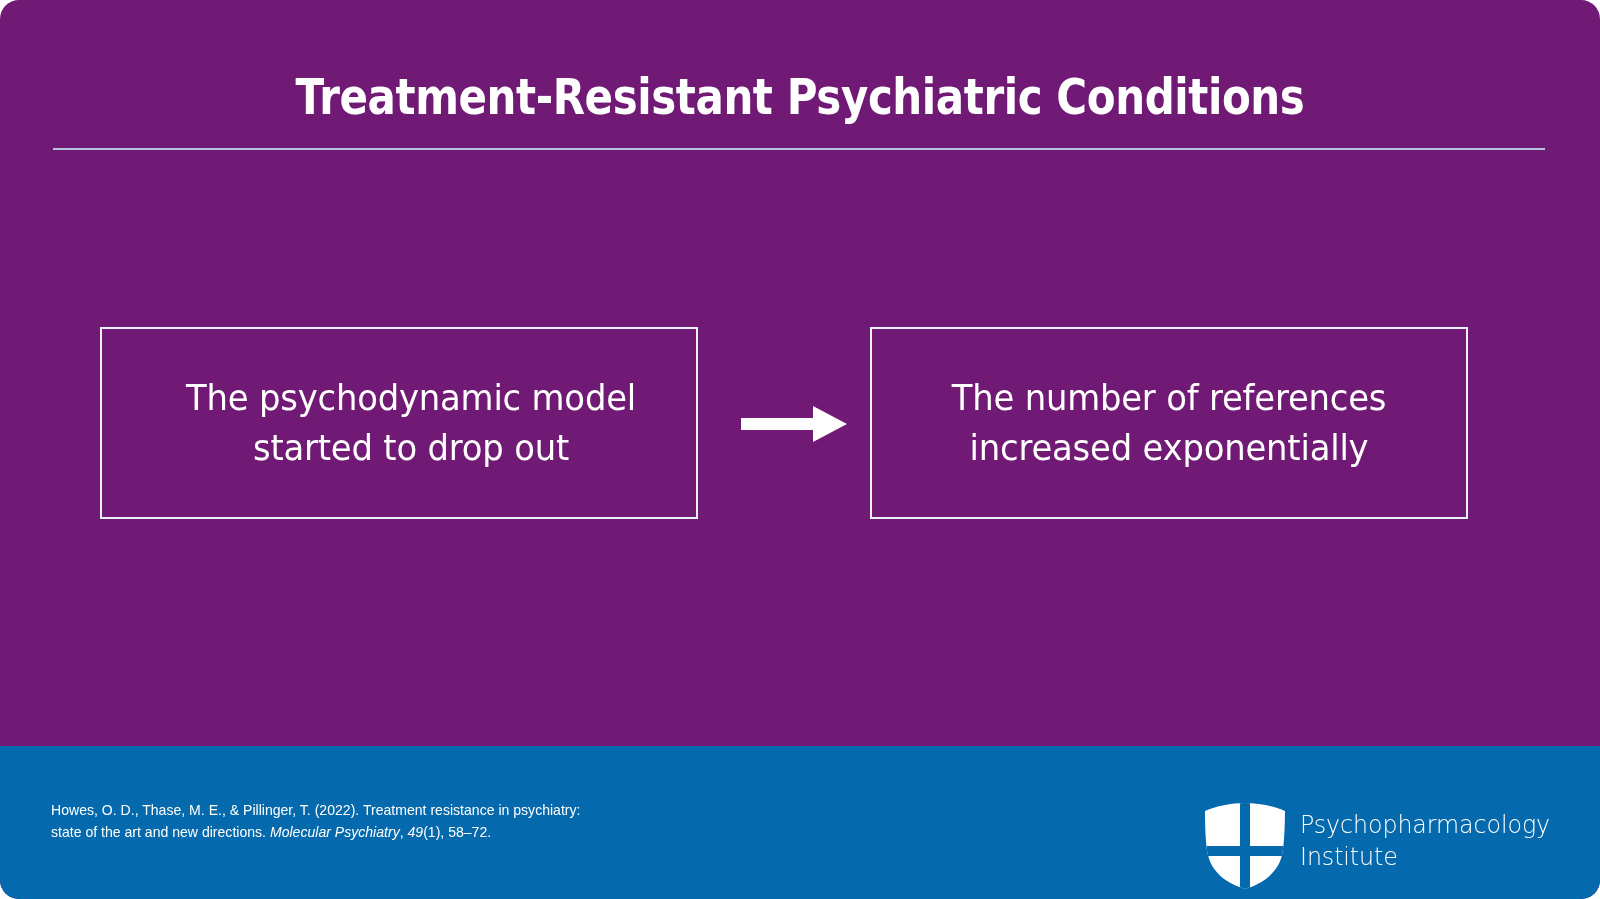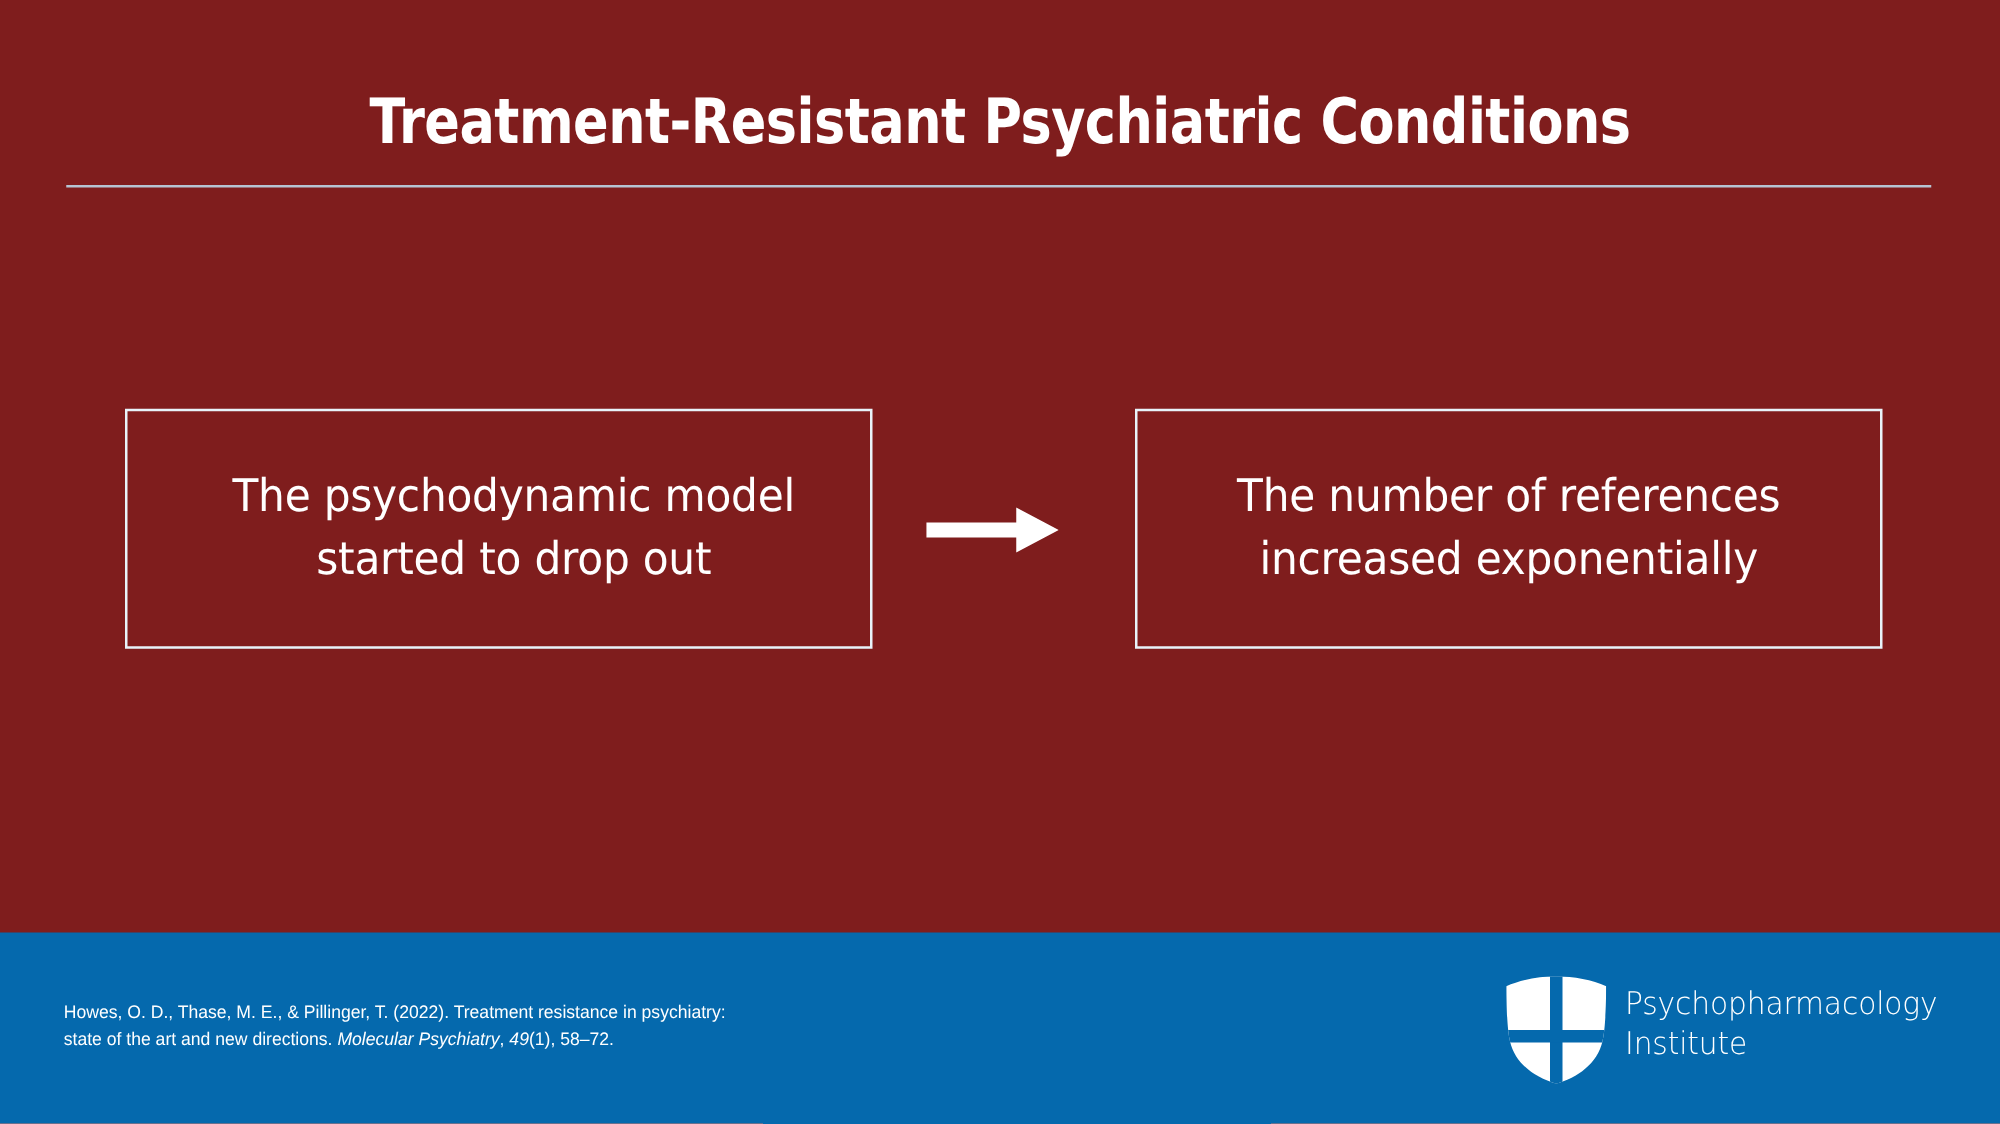--- a/index.html
+++ b/index.html
@@ -4,23 +4,24 @@
 <style>
   html, body {
     margin: 0;
     padding: 0;
     background: #ffffff;
   }
   #slide {
     position: relative;
     width: 1600px;
     height: 899px;
-    background: #7f1d1d;
+    background: #701a75;
     overflow: hidden;
     font-family: "Liberation Sans", sans-serif;
+    border-radius: 19px;
     -webkit-font-smoothing: antialiased;
   }
 
   
   #slide-title {
     position: absolute;
     left: 0;
     top: 70px;
     width: 1600px;
     text-align: center;
@@ -65,21 +66,21 @@
     padding: 0 16px;
   }
   #box-left {
     left: 100px;
     top: 327px;
     width: 598px;
     height: 192px;
     padding-left: 24px;
   }
   #box-right {
-    left: 908px;
+    left: 870px;
     top: 327px;
     width: 598px;
     height: 192px;
   }
 
   
   #flow-arrow {
     position: absolute;
     left: 741px;
     top: 402px;
@@ -108,21 +109,21 @@
     transform: scaleX(0.97);
     transform-origin: left top;
   }
   #citation .cite-italic {
     font-style: italic;
   }
 
   #logo {
     position: absolute;
     left: 1204px;
-    top: 781px;
+    top: 803px;
     width: 330px;
     height: 86px;
   }
   #logo-mark {
     position: absolute;
     left: 0;
     top: 0;
     width: 82px;
     height: 86px;
   }

